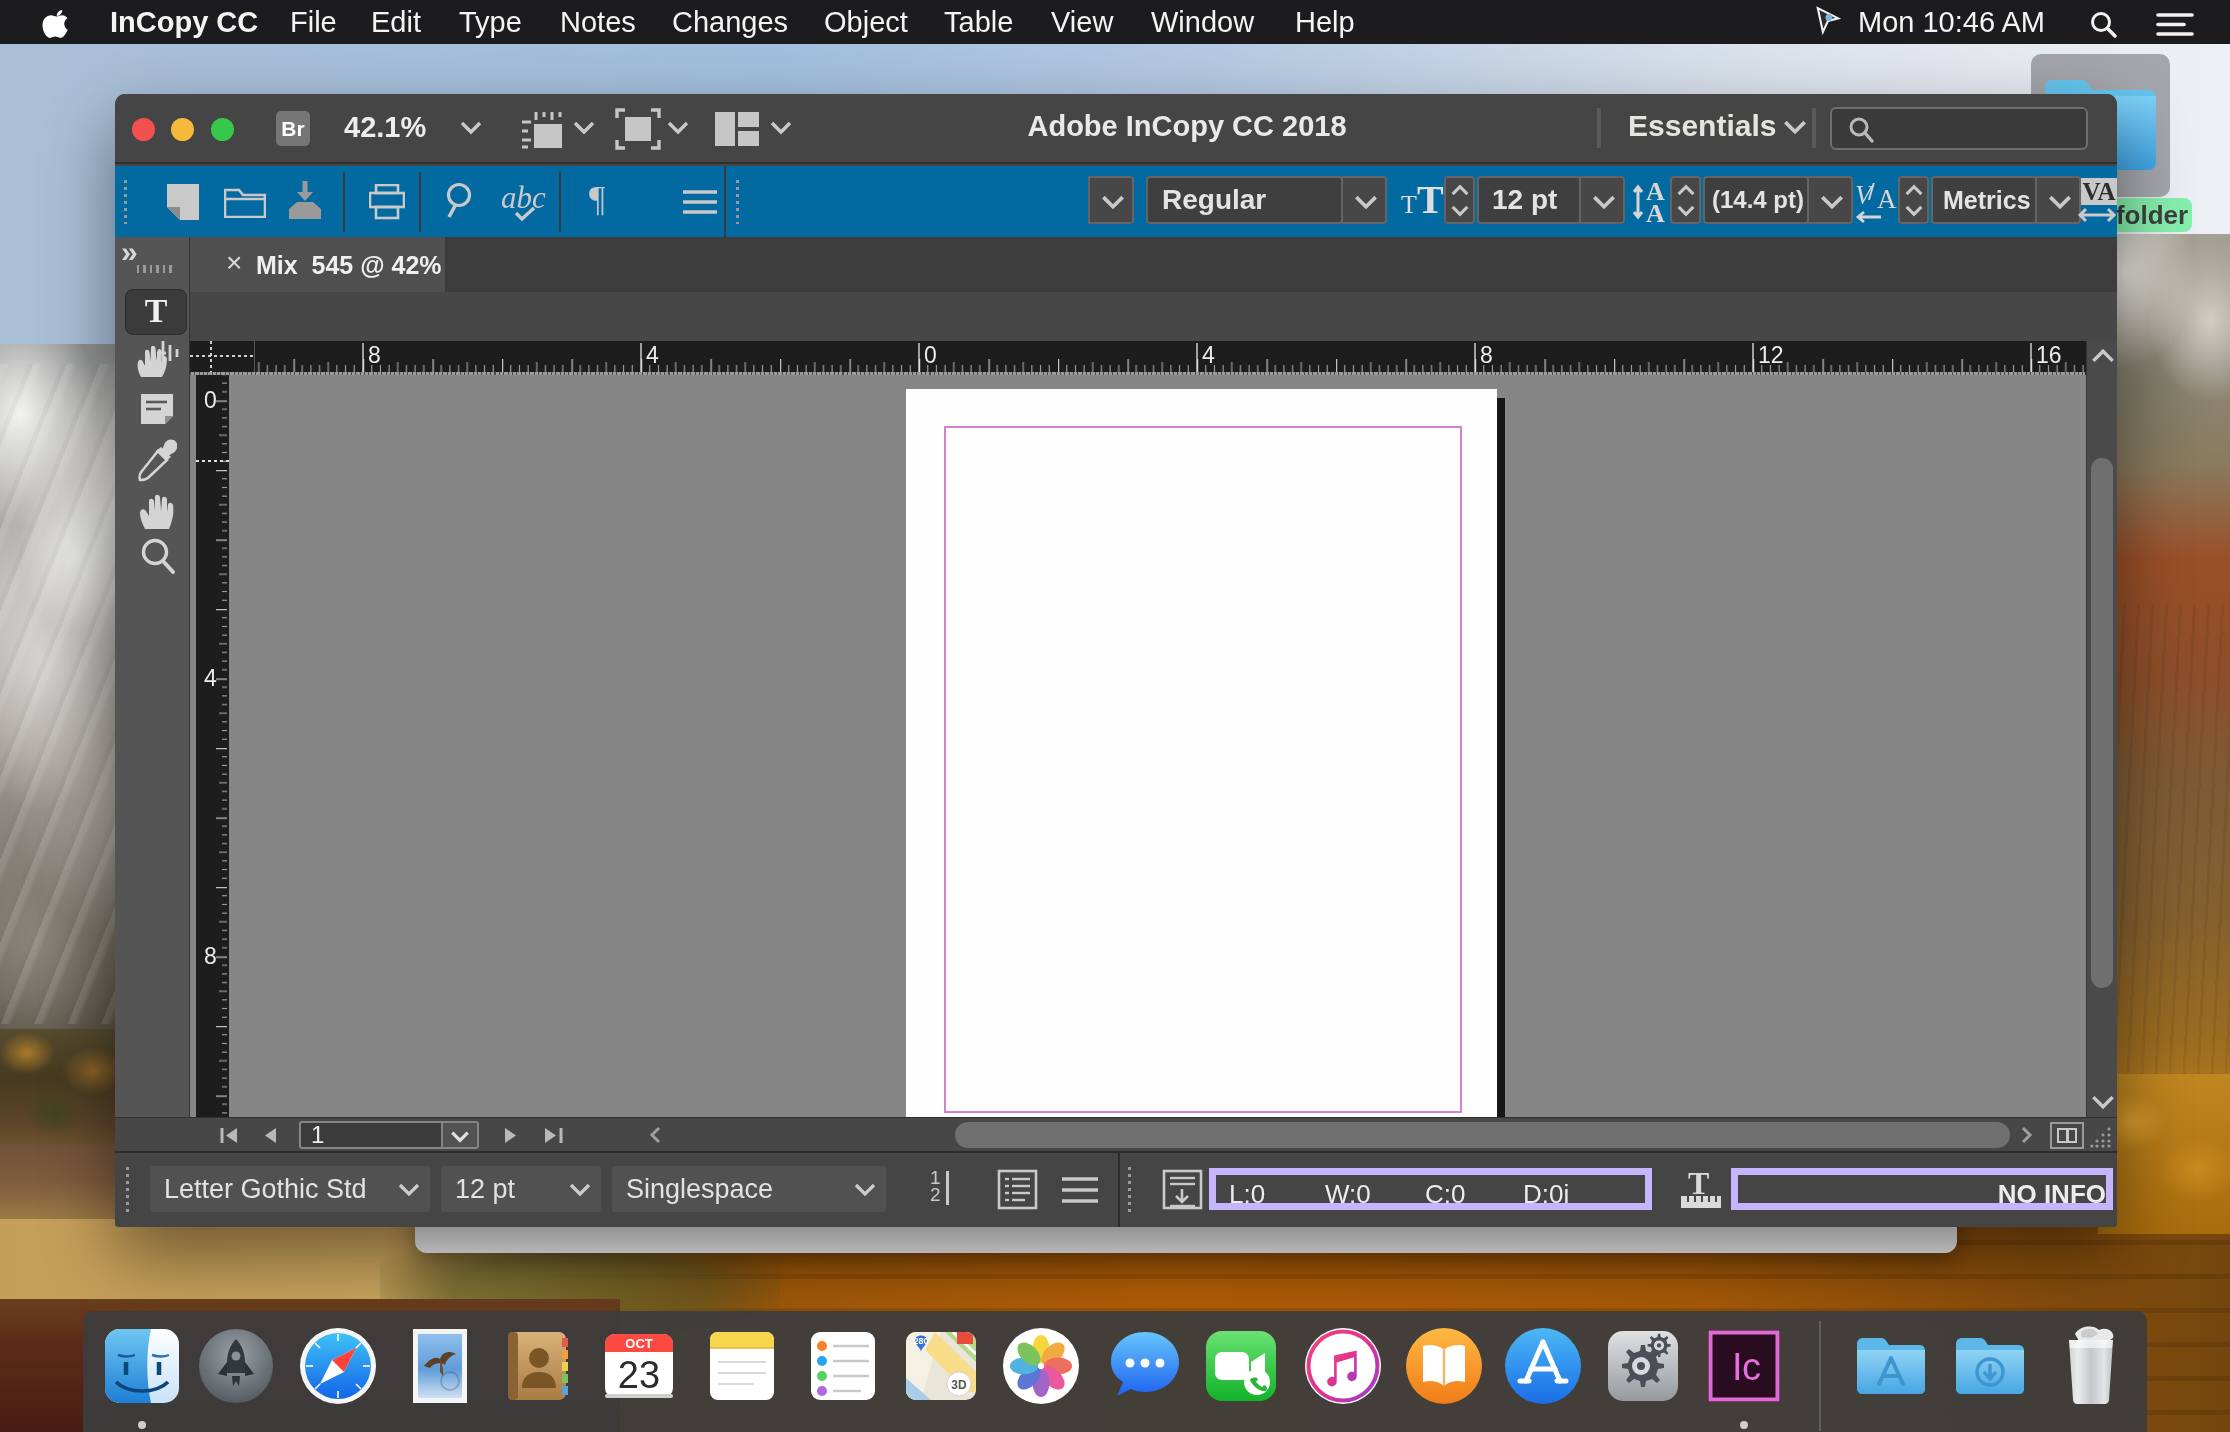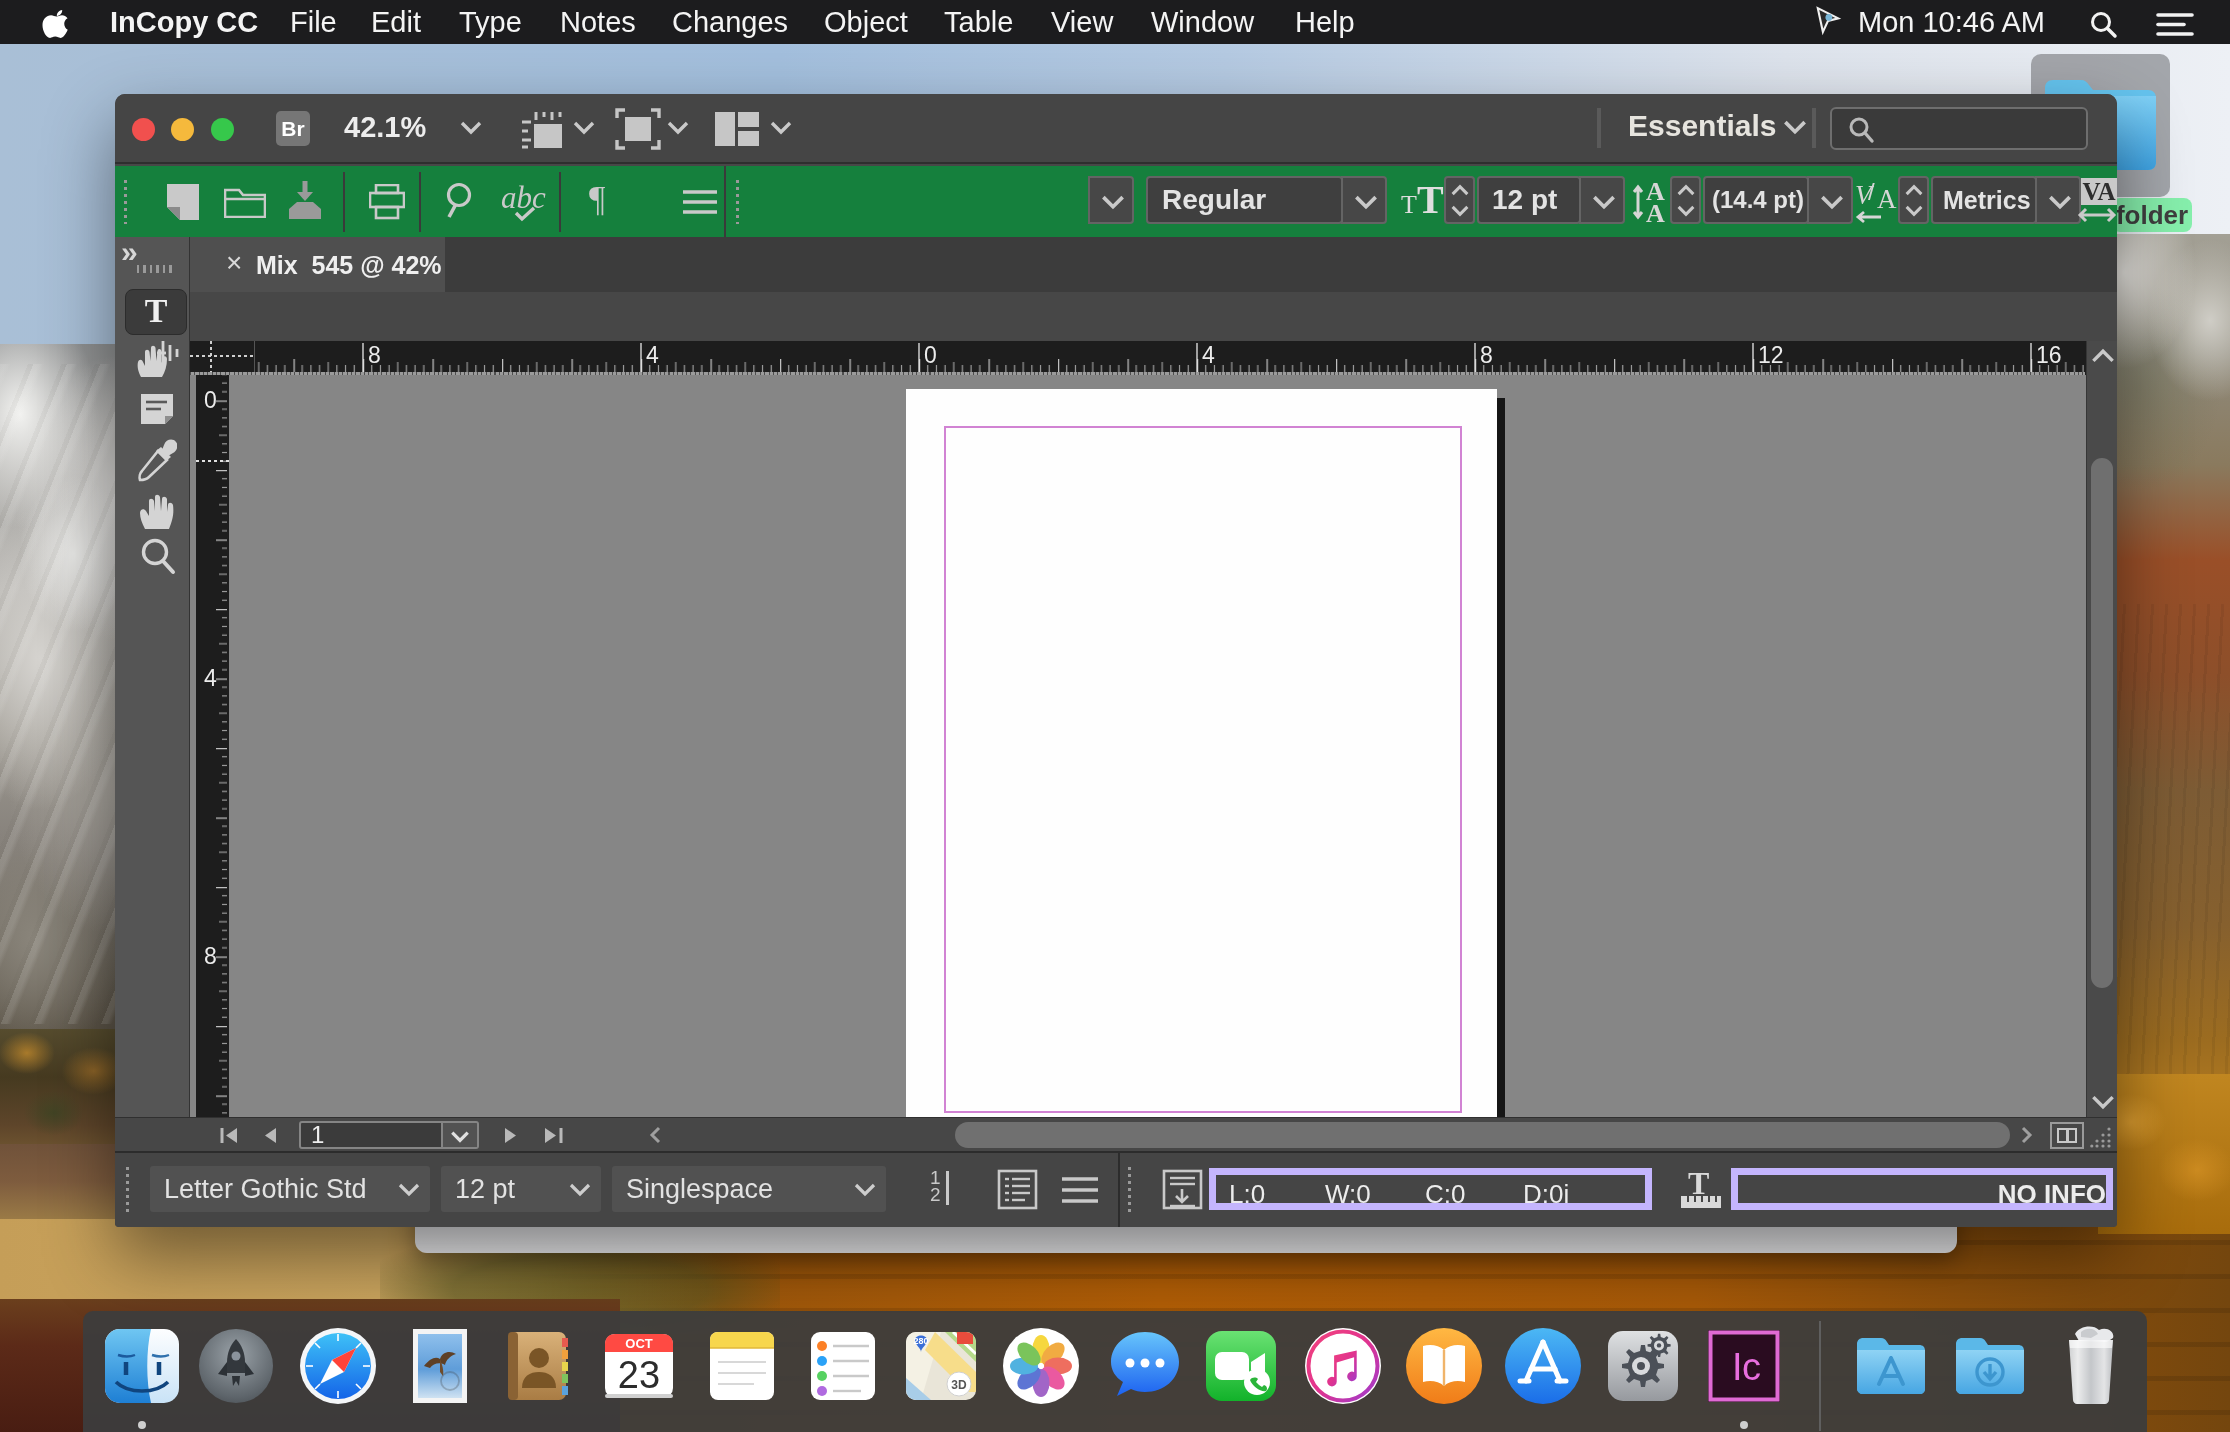--- a/index.html
+++ b/index.html
@@ -13,21 +13,21 @@
 .wp { position:absolute; }
 
 
 #menubar { position:absolute; left:0; top:0; width:2230px; height:44px; background:#1c1c1e; color:#f4f4f4; font-size:29px; }
 #menubar .mi { position:absolute; top:5px; height:34px; line-height:34px; white-space:nowrap; }
 
 
 #app { position:absolute; left:115px; top:94px; width:2002px; height:1133px; background:#474747; border-radius:10px 10px 4px 4px; box-shadow:0 30px 70px rgba(0,0,0,0.45); }
 #titlebar { position:absolute; left:0; top:0; width:2002px; height:70px; border-radius:10px 10px 0 0; background:#454545; border-bottom:2px solid #2e2e2e; }
 .tl { position:absolute; top:24px; width:23px; height:23px; border-radius:50%; }
-#toolbar { position:absolute; left:0; top:72px; width:2002px; height:71px; background:#15803d; }
+#toolbar { position:absolute; left:0; top:72px; width:2002px; height:71px; background:#0369a1; }
 .combo { position:absolute; background:#3f3f3f; border:2px solid #646464; border-radius:4px; color:#e3e3e3; }
 .cbx { position:absolute; background:#474747; border:2px solid #646464; border-radius:0 4px 4px 0; }
 .dotgrip { position:absolute; width:7px; background-image:repeating-linear-gradient(#9a9a9a 0 3px, transparent 3px 7px); background-size:3px 100%; background-repeat:no-repeat; background-position:center; }
 
 
 #toolpanel { position:absolute; left:0; top:143px; width:75px; height:914px; background:#555555; border-right:1px solid #333; }
 #tabstrip { position:absolute; left:75px; top:143px; width:1927px; height:55px; background:#3c3c3c; }
 #mixtab { position:absolute; left:0px; top:0px; width:255px; height:55px; white-space:nowrap; background:#4f4f4f; color:#efefef; font-size:27px; font-weight:bold; }
 #viewtabs { position:absolute; left:75px; top:198px; width:1927px; height:49px; background:#4d4d4d; }
 .vtab { position:absolute; top:0; height:49px; border:2px solid #262626; color:#eee; font-size:28px; font-family:"Liberation Serif",serif; text-align:center; line-height:45px; }
@@ -175,20 +175,21 @@
         </svg>
 
       <svg class="abs" style="left:600px;top:16px;" width="44" height="38" viewBox="0 0 44 38">
           <rect x="0" y="2" width="20" height="34" fill="#c6c6c6"></rect>
           <rect x="23" y="2" width="21" height="15" fill="#c6c6c6"></rect>
           <rect x="23" y="21" width="21" height="15" fill="#c6c6c6"></rect>
         </svg>
       <svg class="abs" style="left:655px;top:27px;" width="22" height="14" viewBox="0 0 22 14">
           <path d="M2 2 L11 11 L20 2" fill="none" stroke="#c9c9c9" stroke-width="3.4"></path>
         </svg>
+      <div class="abs" style="left:71px;top:16px;width:2002px;text-align:center;font-size:29px;font-weight:bold;color:#e9e9e9;">Adobe InCopy CC 2018</div>
       <div class="abs" style="left:1482px;top:14px;width:4px;height:40px;background:#5a5a5a;"></div>
       <div class="abs" style="left:1513px;top:15px;font-size:30px;font-weight:bold;color:#e6e4de;">Essentials</div>
       <svg class="abs" style="left:1668px;top:26px;" width="24" height="15" viewBox="0 0 22 14">
           <path d="M2 2 L11 11 L20 2" fill="none" stroke="#c9c9c9" stroke-width="3.4"></path>
         </svg>
       <div class="abs" style="left:1697px;top:14px;width:4px;height:40px;background:#5a5a5a;"></div>
       <div class="abs" style="left:1715px;top:13px;width:258px;height:43px;background:#3a3a3a;border:2px solid #6e6e6e;border-radius:6px;">
         <svg style="position:absolute;left:15px;top:7px;" width="28" height="28" viewBox="0 0 28 28">
             <circle cx="12" cy="11" r="8" fill="none" stroke="#b9b9b9" stroke-width="3"></circle>
             <line x1="18" y1="17" x2="25" y2="25" stroke="#b9b9b9" stroke-width="3.4" stroke-linecap="round"></line>

